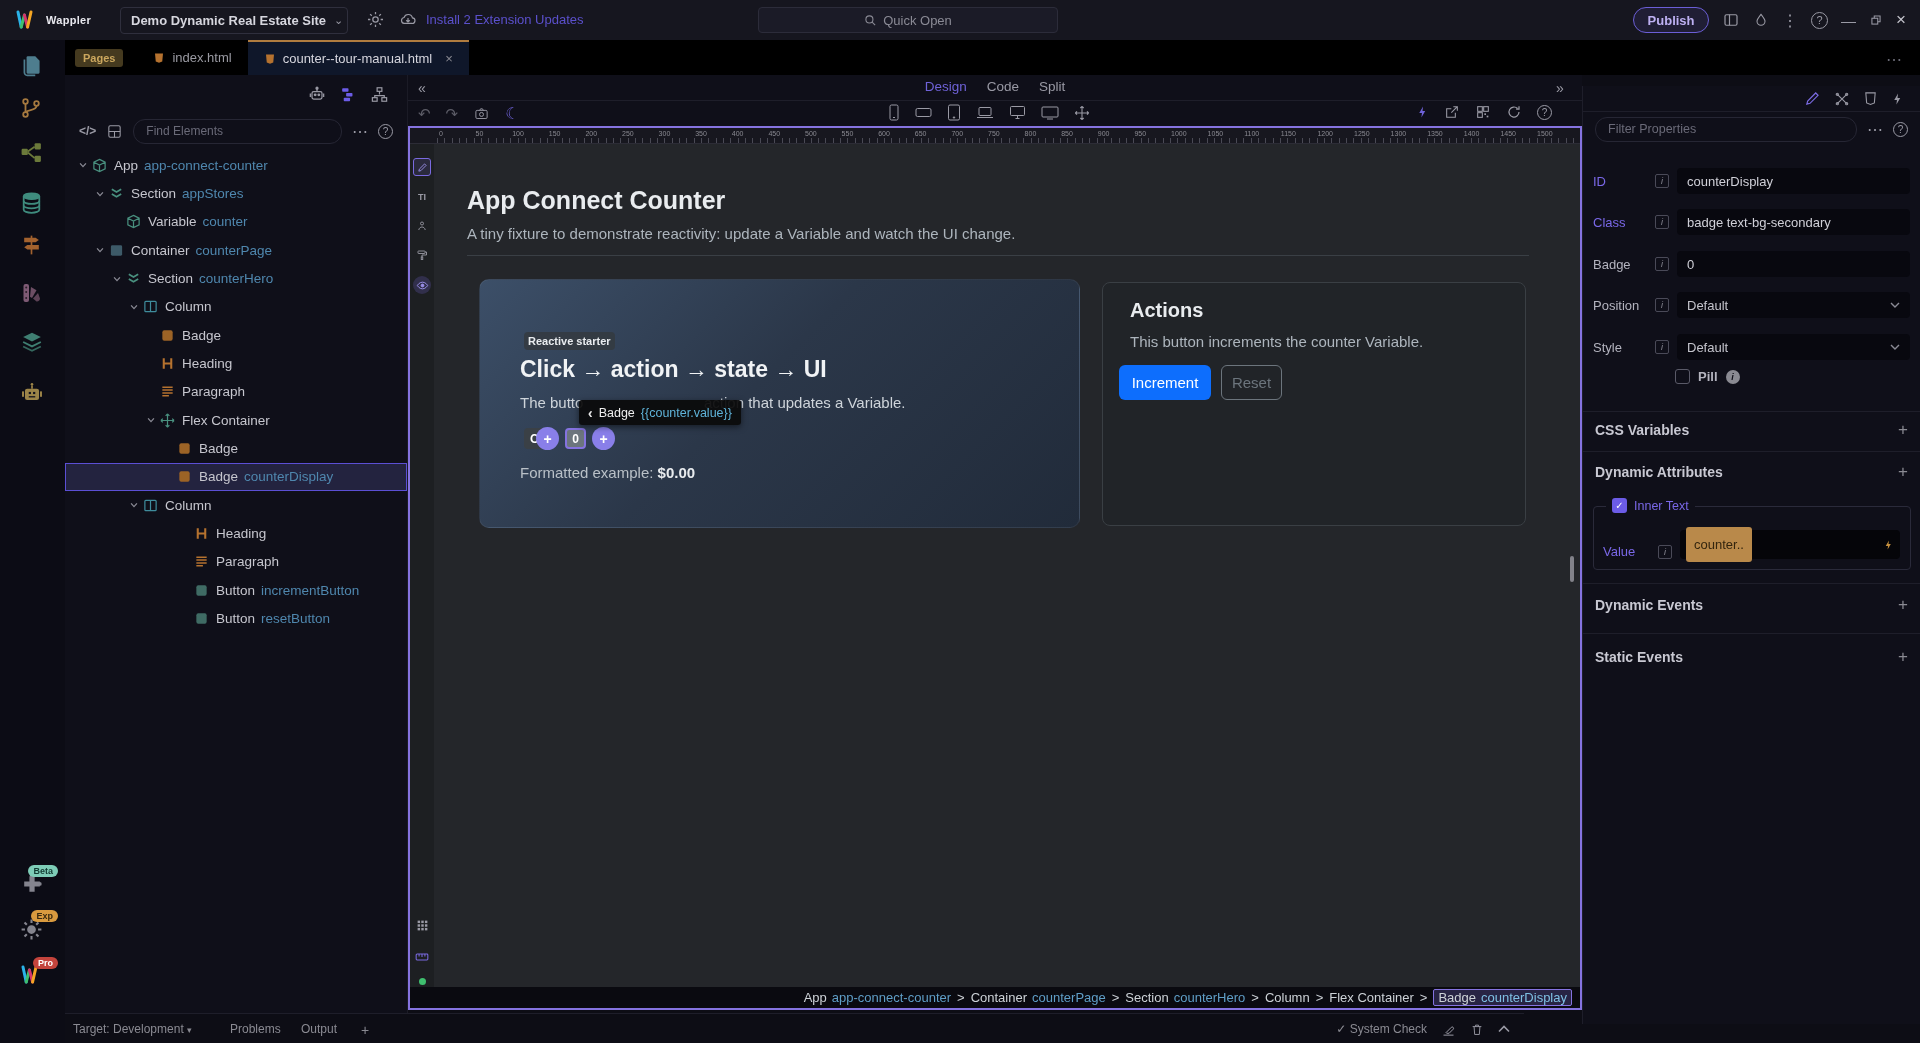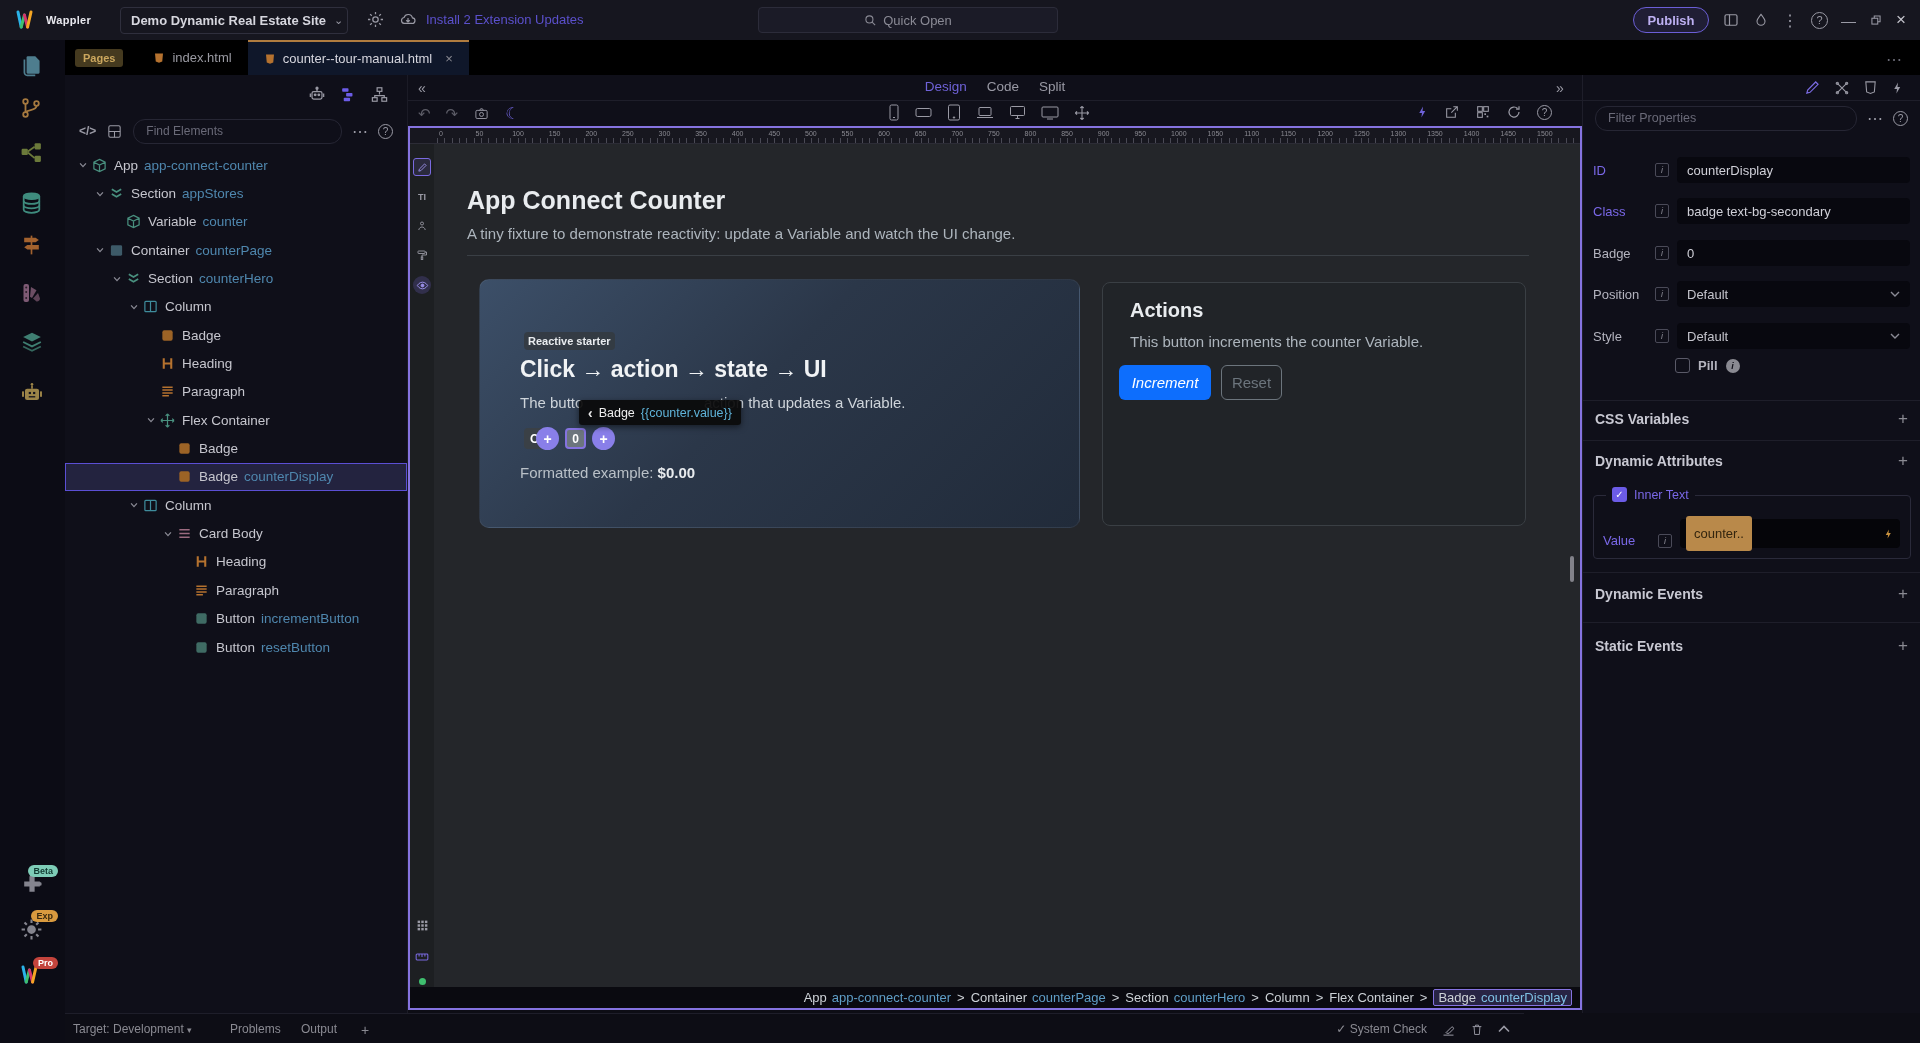--- a/index.html
+++ b/index.html
@@ -81,32 +81,32 @@
   #hero-formatted { position:absolute; left:40px; top:184px; font-size:15px; color:#b9c0c7; }
   #hero-formatted b { color:#e9ecef; }
   #canvas-tooltip { position:absolute; left:99px; top:120px; height:25px; background:rgba(10,10,10,.93); border-radius:3px; display:flex; align-items:center; gap:6px; padding:0 9px; z-index:5; box-shadow:0 2px 6px rgba(0,0,0,.5); }
   #canvas-tooltip::before { content:"\2039"; color:#e8e8e8; font-size:14px; font-weight:bold; }
   #canvas-tooltip .tt-label { color:#f0f0f0; font-size:12.5px; }
   #canvas-tooltip .tt-bind { color:#5fb3d9; font-size:12.5px; }
 
   #actions-card { position:absolute; left:692px; top:154px; width:424px; height:244px; background:#212428; border:1px solid #3a3f44; border-radius:8px; }
   #actions-title { position:absolute; left:27px; top:16px; font-size:20px; font-weight:bold; color:#e9ecef; }
   #actions-desc { position:absolute; left:27px; top:50px; font-size:15px; color:#adb5bd; }
-  #btn-increment { position:absolute; left:16px; top:82px; width:92px; height:35px; background:#0d6efd; border:none; border-radius:6px; color:#fff; font-size:15px; font-family:inherit;font-style:italic; }
+  #btn-increment { position:absolute; left:16px; top:82px; width:92px; height:35px; background:#0d6efd; border:none; border-radius:6px; color:#fff; font-size:15px; font-family:inherit; }
   #btn-reset { position:absolute; left:118px; top:82px; width:61px; height:35px; background:transparent; border:1px solid #6c757d; border-radius:6px; color:#6c757d; font-size:15px; font-family:inherit; }
 
   #canvas-scroll { position:absolute; right:6px; top:428px; width:4px; height:26px; background:#82828a; border-radius:2px; }
   #breadcrumb { position:absolute; left:0; bottom:0; width:100%; height:21px; background:#0a0a10; display:flex; align-items:center; justify-content:flex-end; padding-right:8px; font-size:13px; color:#cdd2d7; }
   #breadcrumb .bname { color:#5f9ec7; }
   #breadcrumb .bsep { margin:0 6px; }
   #breadcrumb .bboxed { border:1px solid #8573e0; background:rgba(133,115,224,.25); padding:0 4px; border-radius:2px; display:flex; gap:5px; }
   #breadcrumb .bboxed .bname { color:#7fc0e4; }
 
   
-  #rightpanel { position:absolute; left:1582px; top:75px; width:338px; height:938px; background:#0f0f19; border-left:1px solid #1e1e2a; }
+  #rightpanel { position:absolute; left:1582px; top:86px; width:338px; height:938px; background:#0f0f19; border-left:1px solid #1e1e2a; }
   #rp-head1 { position:absolute; top:0; width:100%; height:26px; display:flex; align-items:center; justify-content:flex-end; gap:13px; padding-right:16px; border-bottom:1px solid #1e1e2a; }
   #rp-head2 { position:absolute; top:27px; width:100%; height:32px; display:flex; align-items:center; gap:10px; padding:0 12px; }
   #filter-input { flex:1; height:25px; background:transparent; border:1px solid #262634; border-radius:12px; color:#b8b8c2; font-size:12.5px; padding:0 12px; outline:none; font-family:inherit; }
   #filter-input::placeholder { color:#6a6a78; }
   .prow { position:absolute; left:10px; right:10px; height:26px; display:flex; align-items:center; }
   .plabel { width:62px; font-size:13px; color:#b4b4bf; flex:none; }
   .plabel.accent { color:#7a68e8; }
   .info-box { width:14px; height:14px; border:1px solid #4a4a58; border-radius:2px; color:#8a8a95; font-size:9px; font-style:italic; display:flex; align-items:center; justify-content:center; flex:none; margin-right:8px; }
   .pinput { flex:1; height:26px; background:#08080f; border:none; border-radius:4px; color:#d0d0d8; font-size:13px; padding:0 10px; outline:none; font-family:inherit; }
   .pselect { flex:1; height:26px; background:#08080f; border-radius:4px; color:#c4c4cc; font-size:13px; padding:0 10px; display:flex; align-items:center; }
@@ -499,33 +499,20 @@
             <path d="M2.5 4l3.5 4 3.5-4"></path>
           </svg>
         </span>
         <span class="ticon">
           <svg width="15" height="15" viewBox="0 0 16 16" fill="none" stroke="#3f8c9c" stroke-width="1.3">
             <rect x="2" y="2.5" width="12" height="11" rx="1"></rect>
             <path d="M8 2.5v11"></path>
           </svg>
         </span>
         <span class="tlabel">Column</span>
-      </div>
-      <div class="trow" style="padding-left: 95px;">
-        <span class="tchev">
-          <svg width="10" height="10" viewBox="0 0 12 12" fill="none" stroke="currentColor" stroke-width="1.5">
-            <path d="M2.5 4l3.5 4 3.5-4"></path>
-          </svg>
-        </span>
-        <span class="ticon">
-          <svg width="15" height="15" viewBox="0 0 16 16" stroke="#9c6b80" stroke-width="1.8">
-            <path d="M2.5 4h11M2.5 8h11M2.5 12h11"></path>
-          </svg>
-        </span>
-        <span class="tlabel">Card Body</span>
       </div>
       <div class="trow" style="padding-left: 112px;">
         <span class="tchev"></span>
         <span class="ticon">
           <svg width="15" height="15" viewBox="0 0 16 16" stroke="#b5722f" stroke-width="2.2">
             <path d="M4 2.5v11M12 2.5v11M4 8h8"></path>
           </svg>
         </span>
         <span class="tlabel">Heading</span>
       </div>

